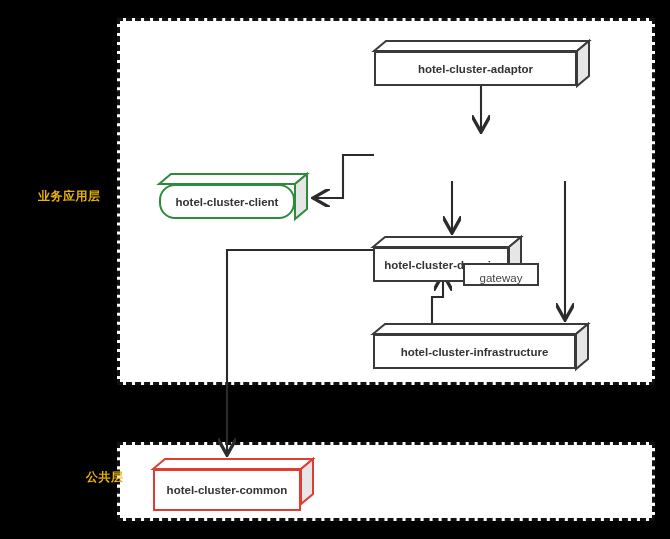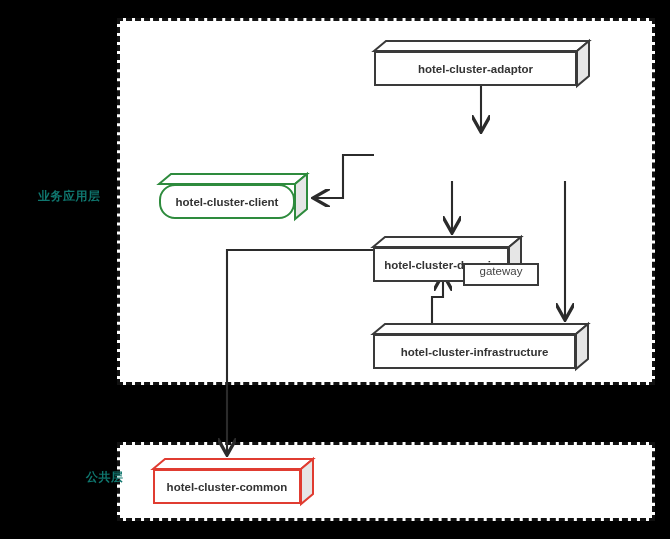--- a/index.html
+++ b/index.html
@@ -6,43 +6,43 @@
   body{width:670px;height:539px;position:relative;overflow:hidden;
        font-family:"Liberation Sans","DejaVu Sans",sans-serif;}
   .stage{position:absolute;left:0;top:0;width:670px;height:539px;background:#000;}
 
   
   .zone{position:absolute;background:#fff;border:3px dashed #111;box-sizing:border-box;}
   #zone-top{left:117px;top:18px;width:538px;height:367px;}
   #zone-bottom{left:117px;top:442px;width:538px;height:79px;}
 
   
-  .zone-label{position:absolute;color:#0f766e;font-size:12px;font-weight:bold;
+  .zone-label{position:absolute;color:#eab308;font-size:12px;font-weight:bold;
               letter-spacing:.5px;white-space:nowrap;}
   #label-top{left:38px;top:188px;}
   #label-bottom{left:38px;top:469px;margin-left:48px;}
 
   
   .box3d{position:absolute;}
   .box3d .face{position:absolute;left:0;top:10px;right:12px;bottom:0;
      background:#fff;border:2px solid #3a3a3a;box-sizing:border-box;
      display:flex;align-items:center;justify-content:center;}
   .box3d .lbl{font-size:11.5px;font-weight:bold;color:#333;white-space:nowrap;}
   .box3d svg{position:absolute;left:0;top:0;overflow:visible;}
 
   #box-adaptor{left:374px;top:41px;width:215px;height:45px;}
   #box-app{left:374px;top:136px;width:215px;height:45px;}
   #box-client{left:159px;top:174px;width:148px;height:45px;}
   #box-domain{left:373px;top:237px;width:148px;height:45px;}
   #box-infra{left:373px;top:324px;width:215px;height:45px;}
-  #box-common{left:153px;top:459px;width:160px;height:45px;}
+  #box-common{left:153px;top:459px;width:160px;height:52px;}
 
   
   .iface{position:absolute;background:#fff;border:2px solid #3a3a3a;
-         display:flex;align-items:flex-start;justify-content:center;
+         display:flex;align-items:flex-end;justify-content:center;
          font-size:11.5px;color:#444;box-sizing:border-box;}
   #iface-gateway{left:463px;top:263px;width:76px;height:23px;}
   #iface-gatewayimpl{left:458px;top:314px;width:88px;height:26px;}
 
   #wires{position:absolute;left:0;top:0;width:670px;height:539px;pointer-events:none;}
 </style>
 </head>
 <body>
 
 <div class="stage">

